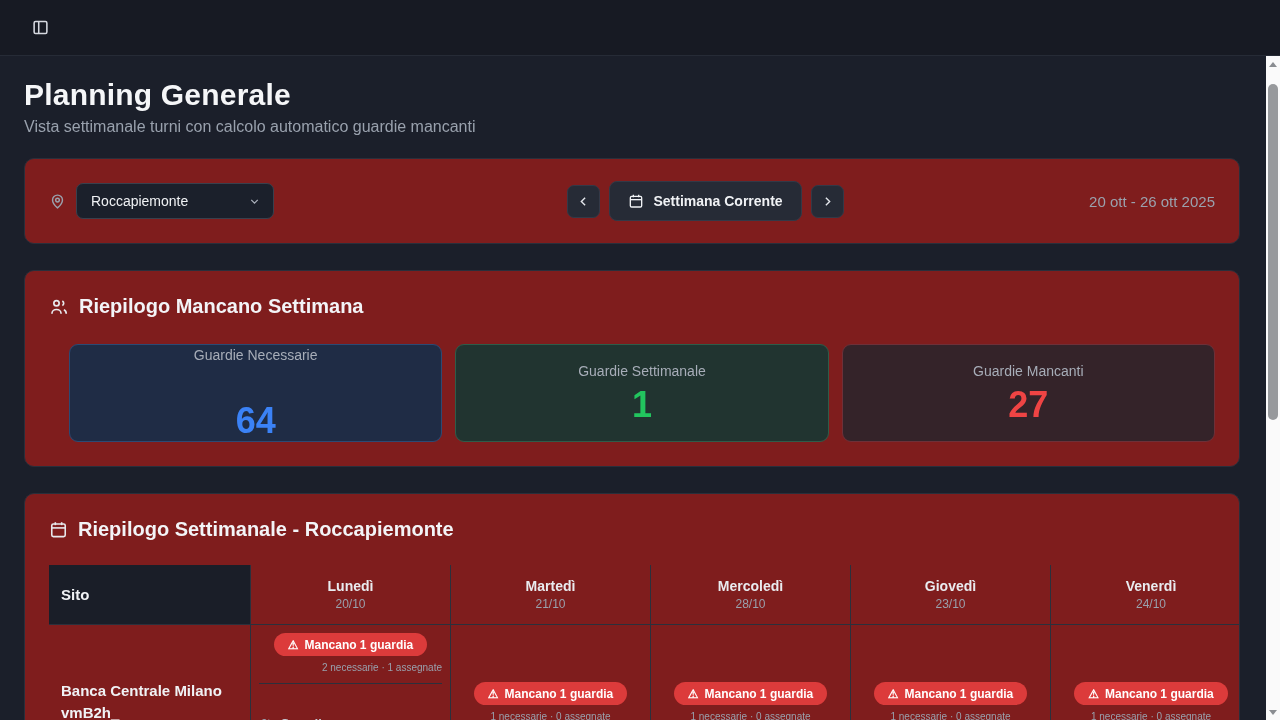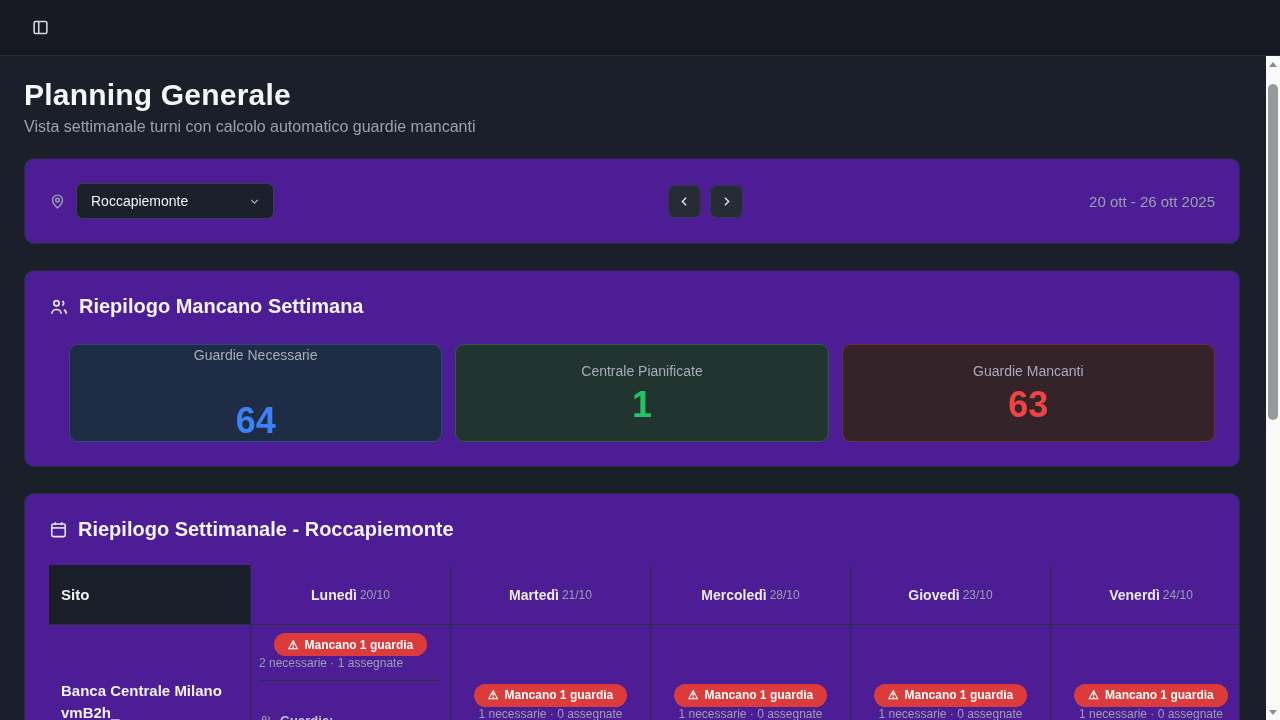--- a/index.html
+++ b/index.html
@@ -21,21 +21,21 @@
     width:32px; height:32px; border:none; background:transparent;
     display:flex; align-items:center; justify-content:center;
     color:#d6d9e0; cursor:pointer; border-radius:6px;
   }
   
   .page { padding:0 40px 0 24px; }
   .page-title { font-size:30px; font-weight:bold; letter-spacing:.2px; margin-top:22px; color:#f5f6f8; }
   .page-subtitle { font-size:16px; color:#99a1ad; margin-top:6px; }
 
   .card {
-    background:#4c1d95;
+    background:#7f1d1d;
     border:1px solid #2a2f3b;
     border-radius:10px;
   }
   
   .toolbar {
     margin-top:22px;
     height:86px;
     display:flex; align-items:center;
     padding:0 24px;
   }
@@ -88,41 +88,41 @@
   .planning { margin-top:26px; padding:24px; height:400px; overflow:hidden; }
   .ptable { margin-top:24px; width:1202px; }
   .prow { display:grid; grid-template-columns:202px repeat(5,200px); }
   .phead { height:60px; border-bottom:1px solid #2b303c; }
   .phead > div { border-right:1px solid #2b303c; }
   .phead > div:last-child { border-right:none; }
   .site-head {
     background:#1a1e28; display:flex; align-items:center;
     padding-left:12px; font-size:15px; font-weight:bold; color:#f0f2f5;
   }
-  .day-head { display:flex; flex-direction:row; align-items:center; justify-content:center; gap:3px; }
+  .day-head { display:flex; flex-direction:column; align-items:center; justify-content:center; gap:3px; }
   .day-name { font-size:14px; font-weight:bold; color:#e9ebef; }
   .day-date { font-size:12px; color:#99a1ad; }
 
   .pbody { height:154px; }
   .pbody > div { border-right:1px solid #2b303c; }
   .pbody > div:last-child { border-right:none; }
   .site-cell { display:flex; align-items:center; padding:0 14px 0 12px; }
   .site-name { font-size:15px; font-weight:bold; color:#f0f2f5; line-height:1.45; }
   .day-cell { display:flex; flex-direction:column; align-items:center; justify-content:center; padding:8px; }
   .day-cell.detailed { justify-content:flex-start; align-items:stretch; }
 
   .badge {
     background:#dc3b3b; color:#fff;
     height:23px; border-radius:12px;
     display:inline-flex; align-items:center; justify-content:center; gap:6px;
     font-size:12px; font-weight:bold;
     padding:0 14px; white-space:nowrap; align-self:center;
   }
   .badge .warn { font-size:12px; line-height:1; }
-  .cell-detail { font-size:12px; color:#99a1ad; text-align:left; }
+  .cell-detail { font-size:10px; color:#99a1ad; text-align:right; margin-top:6px; }
   .cell-divider { height:1px; background:#2b303c; margin:10px 0 8px; }
   .guards-row { display:flex; align-items:center; gap:7px; font-size:13px; font-weight:bold; color:#c6cbd4;margin-top:24px; }
   .guards-row svg { color:#9aa1ad; }
   .guard-chip {
     width:40px; height:24px; background:#2a303c; border-radius:12px;
     margin-top:3px; margin-left:auto; margin-right:1px; cursor:pointer;
   }
 
   
   .os-scrollbar {
@@ -177,20 +177,31 @@
     </div>
 
     <div class="toolbar-center">
       <button class="nav-btn">
         <span style="display:flex;">
           <svg width="13" height="13" viewBox="0 0 24 24" fill="none" stroke="currentColor" stroke-width="2.6">
             <polyline points="15 5 8 12 15 19"></polyline>
           </svg>
         </span>
       </button>
+      <button class="week-btn">
+        <span style="display:flex;">
+          <svg width="16" height="16" viewBox="0 0 24 24" fill="none" stroke="currentColor" stroke-width="2">
+            <rect x="3.5" y="5" width="17" height="16" rx="2"></rect>
+              <line x1="3.5" y1="10" x2="20.5" y2="10"></line>
+            <line x1="8" y1="2.8" x2="8" y2="6.5"></line>
+              <line x1="16" y1="2.8" x2="16" y2="6.5"></line>
+          </svg>
+        </span>
+        <span>Settimana Corrente</span>
+      </button>
       <button class="nav-btn">
         <span style="display:flex;">
           <svg width="13" height="13" viewBox="0 0 24 24" fill="none" stroke="currentColor" stroke-width="2.6">
             <polyline points="9 5 16 12 9 19"></polyline>
           </svg>
         </span>
       </button>
     </div>
 
     <div class="date-range">20 ott - 26 ott 2025</div>
@@ -207,26 +218,26 @@
         </svg>
       </span>
       <span>Riepilogo Mancano Settimana</span>
     </div>
     <div class="stats">
       <div class="stat stat-blue">
         <div class="stat-label">Guardie Necessarie</div>
         <div class="stat-value">64</div>
       </div>
       <div class="stat stat-green">
-        <div class="stat-label">Centrale Pianificate</div>
+        <div class="stat-label">Guardie Settimanale</div>
         <div class="stat-value">1</div>
       </div>
       <div class="stat stat-red">
         <div class="stat-label">Guardie Mancanti</div>
-        <div class="stat-value">63</div>
+        <div class="stat-value">27</div>
       </div>
     </div>
   </div>
 
   <div class="card planning">
     <div class="section-head">
       <span style="display:flex;">
         <svg width="19" height="19" viewBox="0 0 24 24" fill="none" stroke="currentColor" stroke-width="2">
           <rect x="3.5" y="5" width="17" height="16" rx="2"></rect>
             <line x1="3.5" y1="10" x2="20.5" y2="10"></line>

